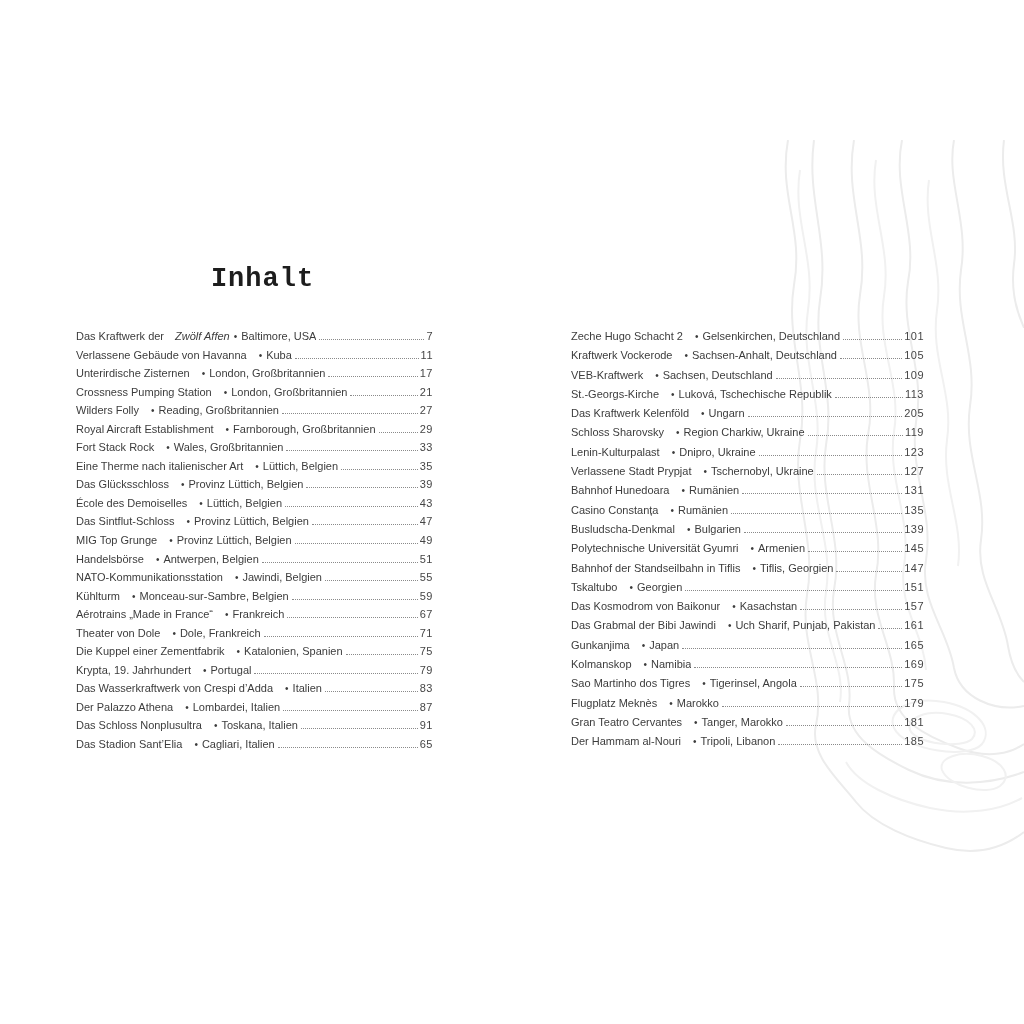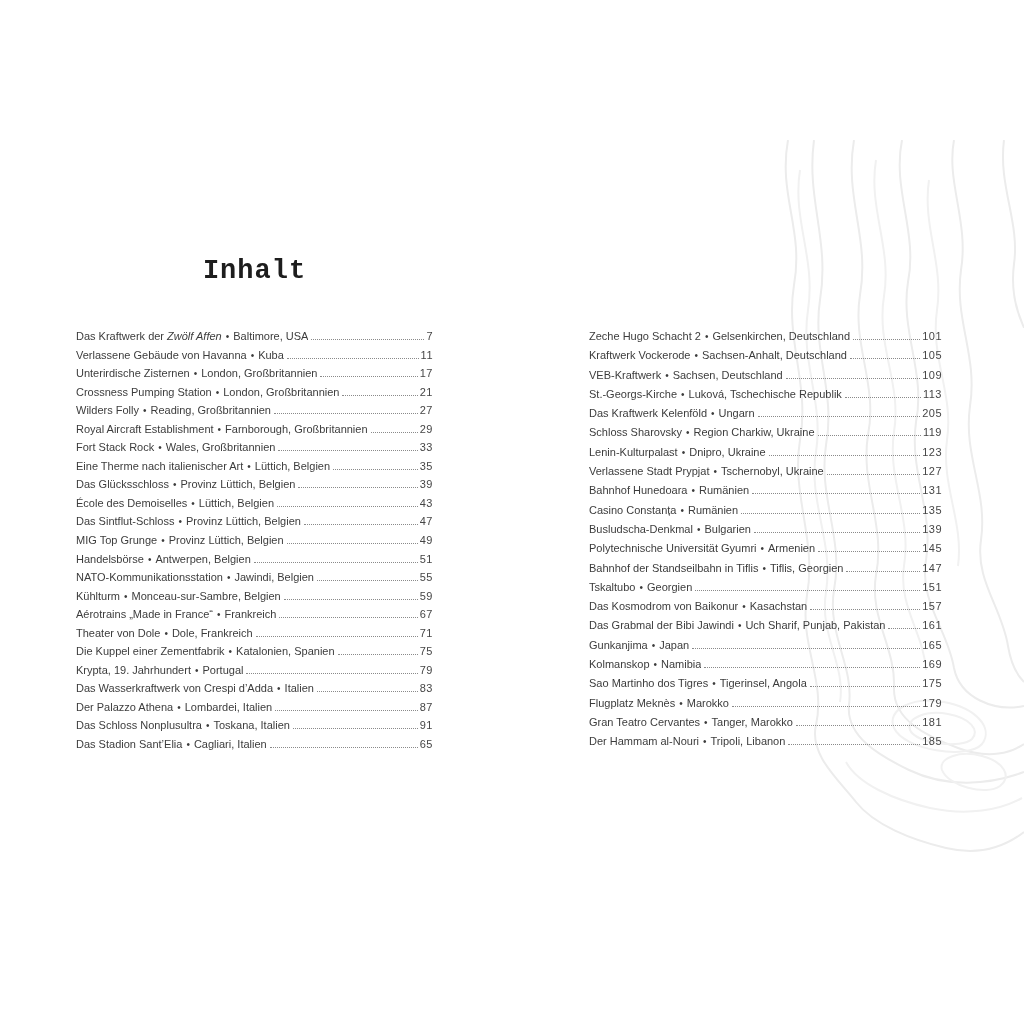--- a/index.html
+++ b/index.html
@@ -21,47 +21,47 @@
     right: 0;
     width: 270px;
     height: 730px;
     pointer-events: none;
   }
   .page-title {
     position: absolute;
     left: 76px;
     top: 256px;
     width: 357px;
-    margin: 0;
+    margin: 8px;
     text-align: center;
     font-family: "Liberation Mono", "DejaVu Sans Mono", monospace;
     font-weight: bold;
     font-size: 27px;
     letter-spacing: 1px;
     color: #1d1d1d;
   }
   .toc-col {
     position: absolute;
     top: 330px;
   }
   .toc-col.left  { left: 76px;  width: 357px; --rowh: 18.55px; }
-  .toc-col.right { left: 589px; width: 353px; --rowh: 19.30px; }
+  .toc-col.right { left: 571px; width: 353px; --rowh: 19.30px; }
   .entry {
     display: flex;
     align-items: baseline;
     height: var(--rowh);
     font-size: 11px;
     color: #3c3c3c;
     white-space: nowrap;
   }
   .entry .txt {
     flex: 0 1 auto;
     overflow: hidden;
   }
-  .entry em { font-style: italic; }
+  .entry em { font-style: italic; margin-left: 8px; }
   .entry .sep {
     display: inline-block;
     margin: 0 4px;
     font-size: 10px;
     color: #3c3c3c;
   }
   .entry .leader {
     flex: 1 1 8px;
     min-width: 8px;
     border-bottom: 1.3px dotted #8a8a8a;

